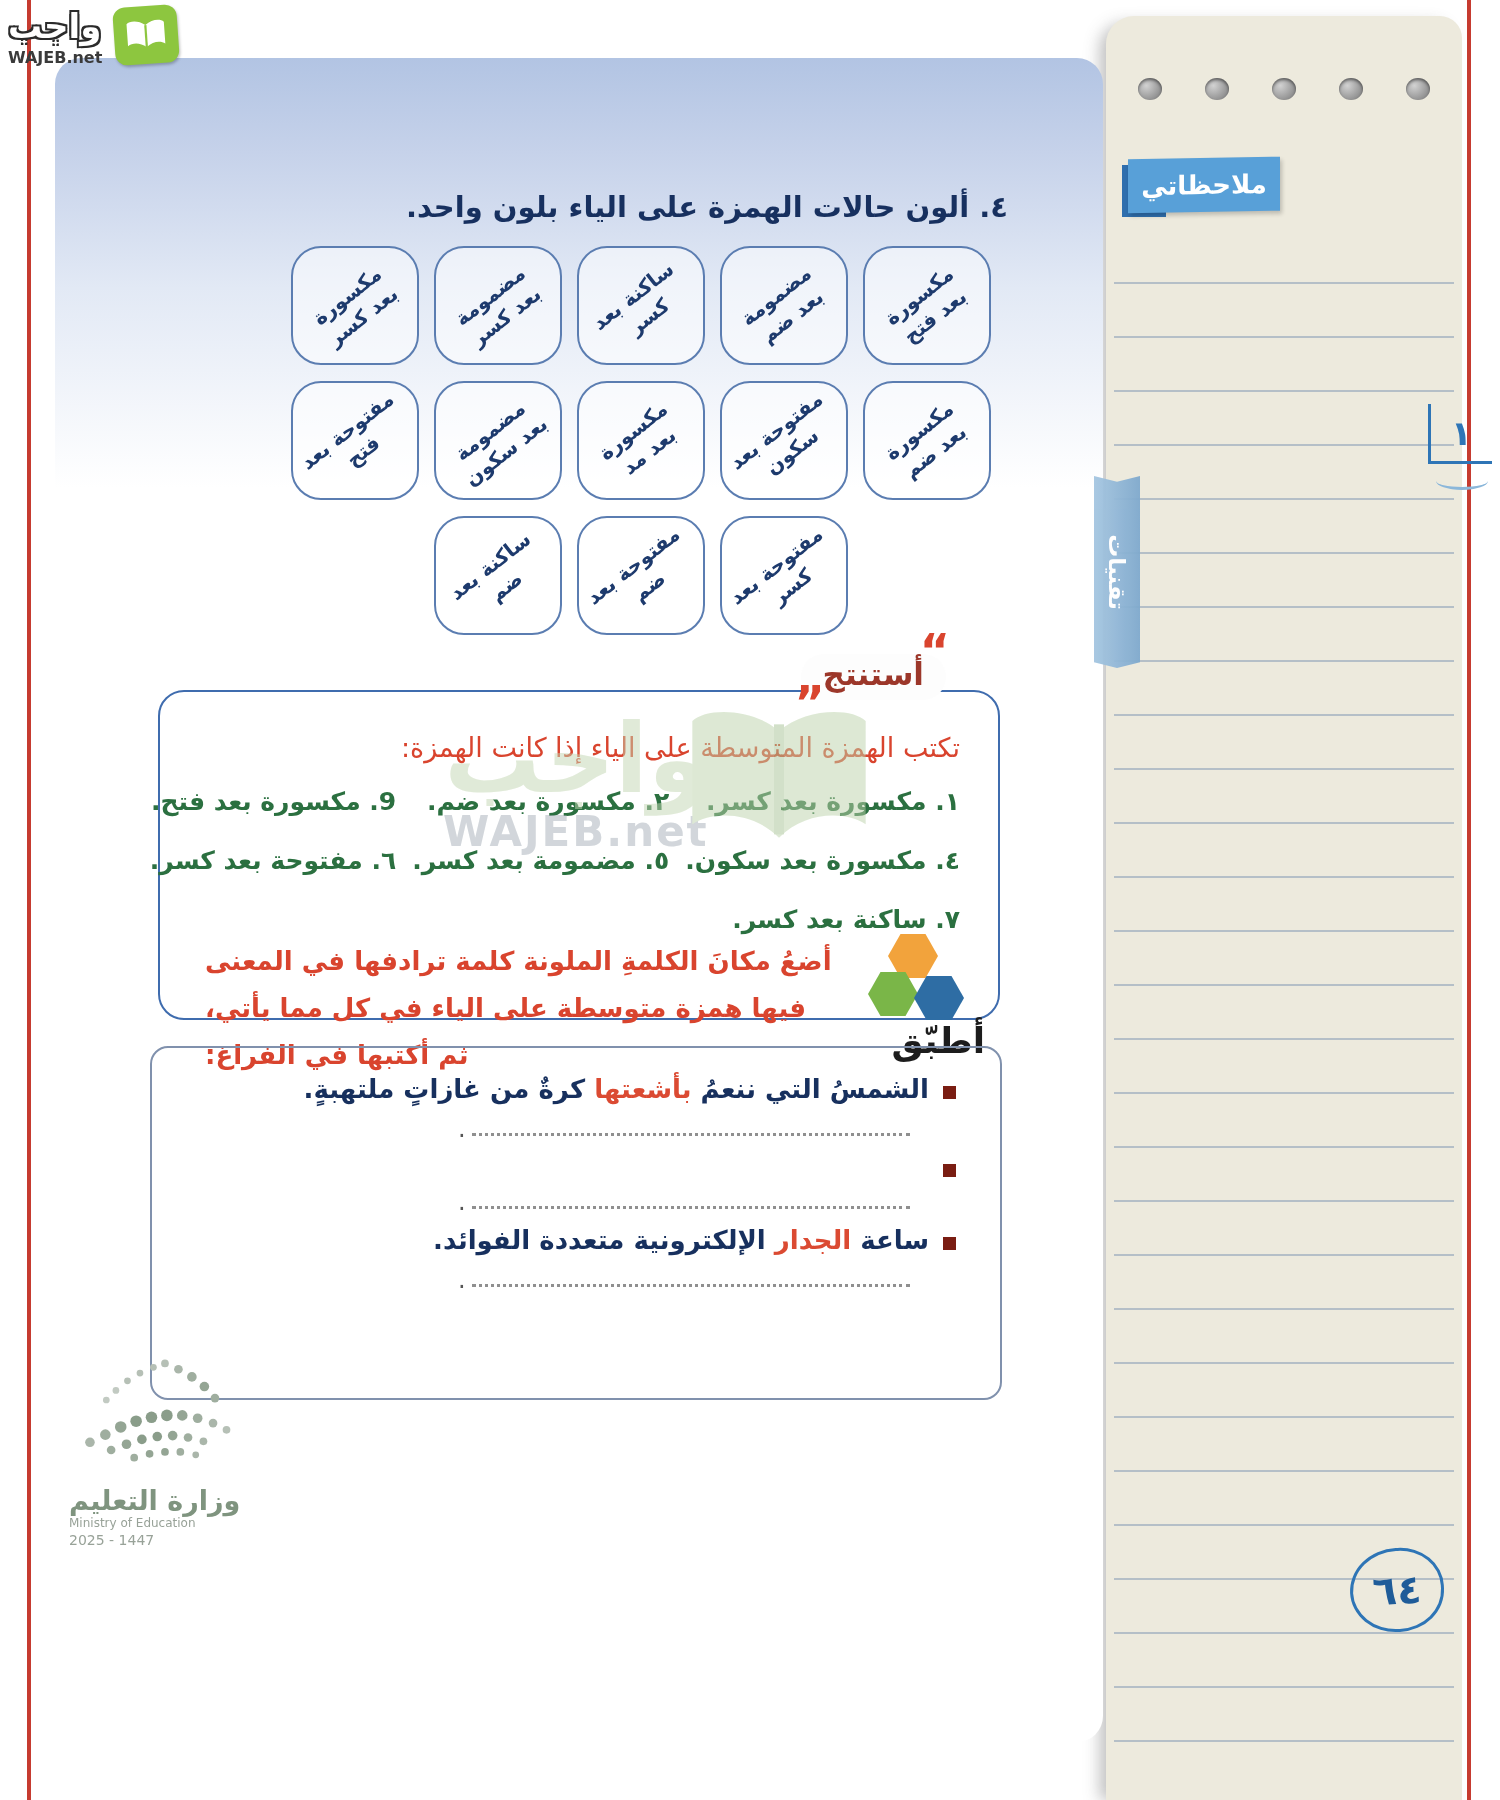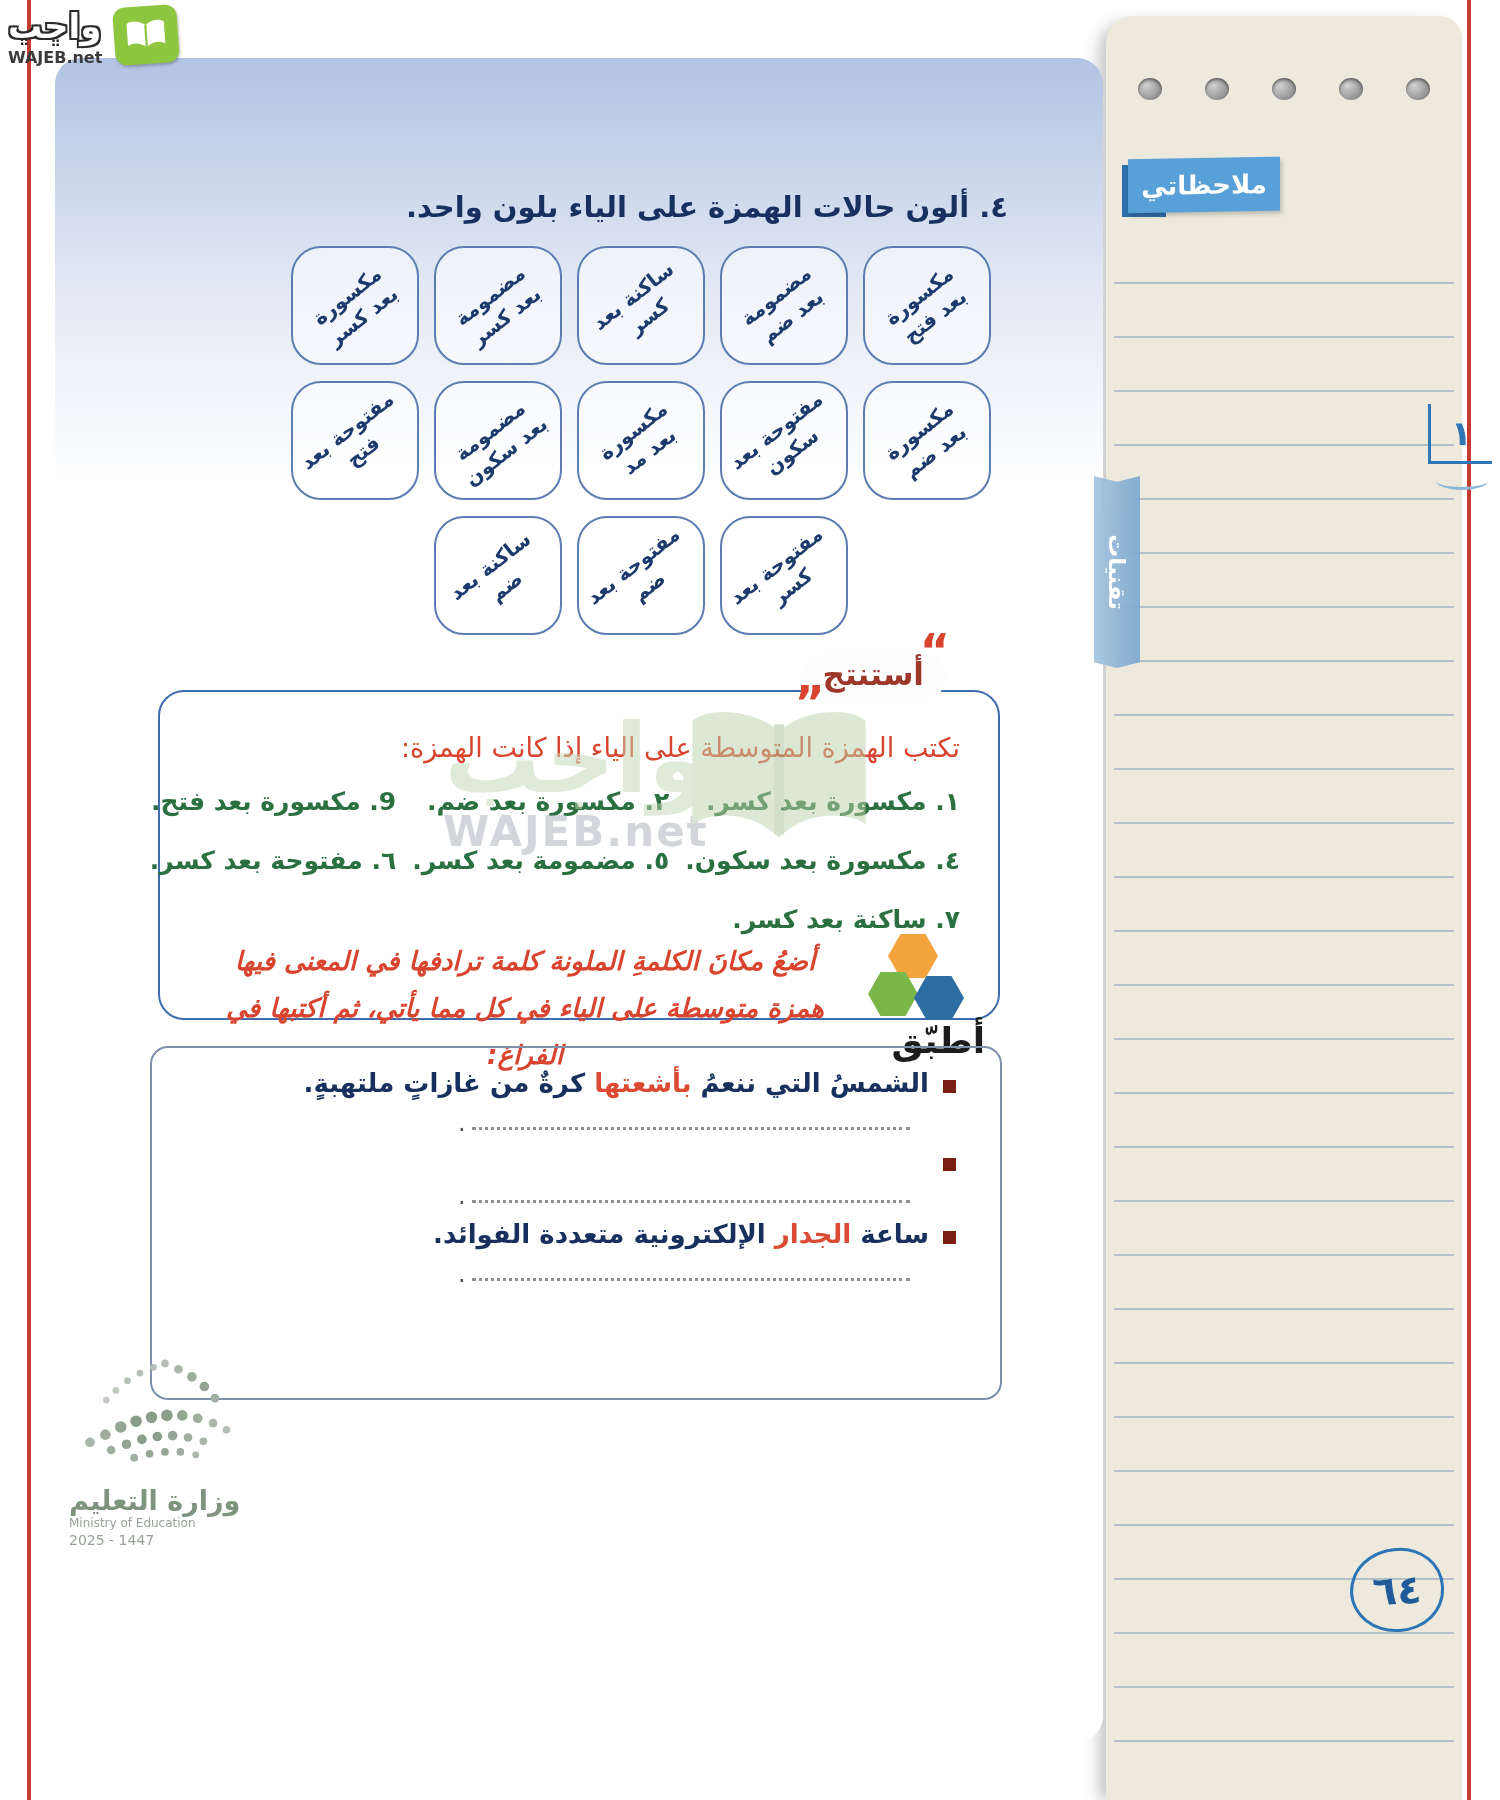--- a/index.html
+++ b/index.html
@@ -87,27 +87,27 @@
   .apply-badge { position:absolute; top:876px; right:118px; width:135px; }
   .hexes { position:relative; width:104px; height:86px; margin:0 0 0 16px; }
   .hex { position:absolute; width:50px; height:44px;
     clip-path:polygon(25% 0, 75% 0, 100% 50%, 75% 100%, 25% 100%, 0 50%); }
   .hex.orange { left:22px; top:0; background:#f2a33c; }
   .hex.green  { left:2px;  top:38px; background:#7ab648; }
   .hex.blue   { left:48px; top:42px; background:#2e6da4; }
   .apply-label { font-size:36px; font-weight:bold; color:#1c1c1c; direction:rtl; text-align:right; margin-top:0; }
 
   .apply-instruction { position:absolute; top:880px; right:258px; width:640px; direction:rtl;
-    text-align:center; color:#d9442e; font-size:26px; font-weight:bold; line-height:1.8;font-style:italic; }
+    text-align:left; color:#d9442e; font-size:26px; font-weight:bold; line-height:1.8; }
 
   
   .sentences { position:absolute; top:988px; left:95px; width:852px; height:354px;
     border:2px solid #8091ad; border-radius:18px; direction:rtl; padding:20px 44px; }
   .sentence { display:flex; direction:rtl; gap:14px; align-items:flex-start;
-    color:#17305e; font-size:26px; font-weight:bold; }
+    color:#17305e; font-size:26px; font-weight:bold; margin-top:6px; }
   .bullet-sq { width:13px; height:13px; background:#7a1d12; margin-top:12px; flex:0 0 auto; }
   .colored-word { color:#db4a32; }
   .answer { width:438px; border-bottom:3px dotted #8f8f8f; height:6px;
     margin:26px 46px 16px auto; position:relative; }
   .answer::after { content:"."; position:absolute; left:-14px; bottom:-10px; color:#555; font-size:24px; }
 
   
   .ministry { position:absolute; left:14px; top:1292px; width:220px; }
   .ministry-ar { color:#7f947f; font-size:27px; font-weight:bold; margin-top:6px; }
   .ministry-en { color:#98a298; font-size:12px; margin-top:0; }

